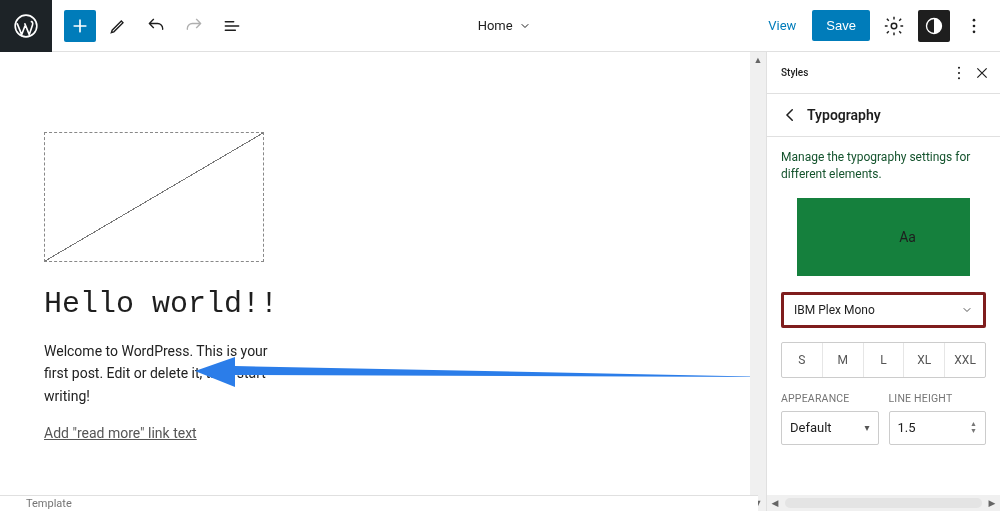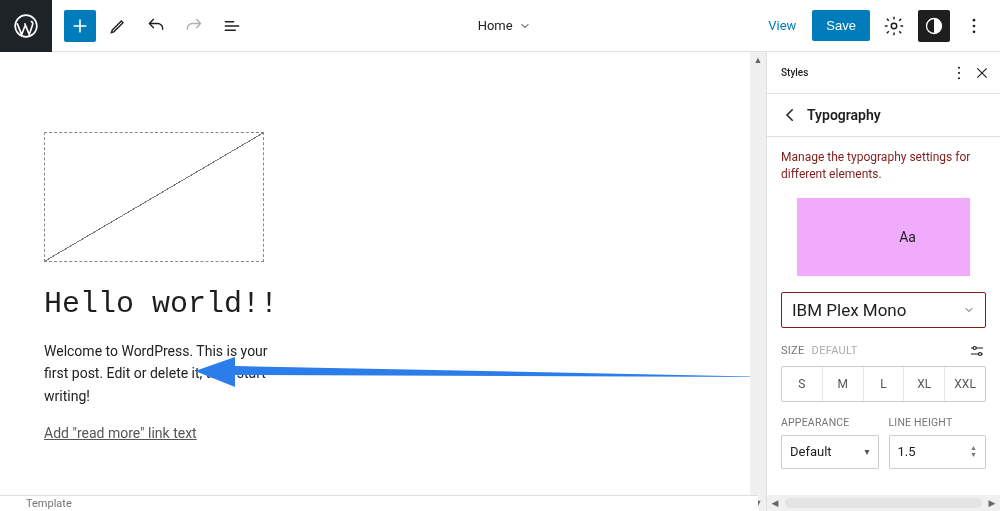--- a/index.html
+++ b/index.html
@@ -28,25 +28,25 @@
   .post-excerpt { font-size: 14px; line-height: 1.6; color: #222; margin-bottom: 16px; width: 240px; }
   .read-more { font-size: 14px; color: #555; text-decoration: underline; cursor: text; }
   .arrow-annot { position: absolute; left: 195px; top: 289px; width: 582px; height: 46px; pointer-events: none; }
   .footer-bar { position: absolute; left: 0; bottom: 0; right: 8px; height: 16px; background: #fff; border-top: 1px solid #e0e0e0; font-size: 11px; color: #757575; padding-left: 26px; display: flex; align-items: center; }
   
   .panel { width: 234px; border-left: 1px solid #e0e0e0; display: flex; flex-direction: column; background: #fff; }
   .panel-head { height: 42px; display: flex; align-items: center; justify-content: space-between; padding: 0 10px 0 14px; border-bottom: 1px solid #e0e0e0; font-size: 10px; font-weight: 500; }
   .panel-head-icons { display: flex; gap: 6px; align-items: center; }
   .panel-sub { display: flex; align-items: center; gap: 8px; padding: 12px 14px; border-bottom: 1px solid #e0e0e0; font-size: 14px; font-weight: 600; }
   .panel-body { flex: 1; overflow: hidden; padding: 0; position: relative; }
-  .panel-desc { font-size: 12px; color: #7f1d1d; padding: 12px 14px 14px; line-height: 1.45; }
-  .preview-box { margin: 0 30px 16px; height: 78px; background: #f0abfc; display: flex; align-items: center; justify-content: center; font-size: 14px; color: #1e1e1e; padding-left: 48px; }
+  .panel-desc { font-size: 12px; color: #14532d; padding: 12px 14px 14px; line-height: 1.45; }
+  .preview-box { margin: 0 30px 16px; height: 78px; background: #15803d; display: flex; align-items: center; justify-content: center; font-size: 14px; color: #1e1e1e; padding-left: 48px; }
   .section-lbl { font-size: 11px; letter-spacing: .3px; color: #757575; text-transform: uppercase; padding: 0 14px; margin-bottom: 6px; display: flex; align-items: center; justify-content: space-between; }
   .section-lbl .suffix { color: #aaa; margin-left: 4px; }
-  .select { margin: 0 14px 14px; height: 36px; border: 1px solid #7f1d1d; border-radius: 2px; display: flex; align-items: center; justify-content: space-between; padding: 0 10px; font-size: 17px; cursor: pointer; }
+  .select { margin: 0 14px 14px; height: 36px; border: 3px solid #7f1d1d; border-radius: 2px; display: flex; align-items: center; justify-content: space-between; padding: 0 10px; font-size: 12px; cursor: pointer; }
   .size-row { margin: 0 14px 14px; height: 36px; border: 1px solid #ccc; border-radius: 2px; display: flex; }
   .size-row > div { flex: 1; display: flex; align-items: center; justify-content: center; font-size: 12px; color: #555; border-right: 1px solid #e6e6e6; cursor: pointer; }
   .size-row > div:last-child { border-right: none; }
   .two-col { display: flex; gap: 10px; padding: 0 14px 14px; }
   .two-col .col { flex: 1; }
   .two-col .lbl { font-size: 10.5px; color: #757575; text-transform: uppercase; margin-bottom: 6px; letter-spacing: .2px; }
   .two-col .ctrl { height: 34px; border: 1px solid #ccc; border-radius: 2px; display: flex; align-items: center; justify-content: space-between; padding: 0 8px; font-size: 13px; }
   .two-col .ctrl .chev { font-size: 10px; color: #555; }
   .two-col .ctrl .spin { display: flex; flex-direction: column; font-size: 7px; line-height: 7px; color: #777; }
   .panel-hscroll { height: 16px; background: #f0f0f0; display: flex; align-items: center; }
@@ -187,28 +187,20 @@
         <span>Aa</span>
       </div>
 
       <div class="select">
         <span>IBM Plex Mono</span>
         <svg width="12" height="12" viewBox="0 0 24 24">
             <path d="M6 9l6 6 6-6" stroke="#555" stroke-width="2" fill="none" stroke-linecap="round"></path>
           </svg>
       </div>
 
-      <div class="section-lbl">
-        <span><span>SIZE</span> <span class="suffix">DEFAULT</span></span>
-        <svg width="18" height="18" viewBox="0 0 24 24">
-            <path d="M4 8h16M4 16h16" stroke="#1e1e1e" stroke-width="1.6"></path>
-            <circle cx="9" cy="8" r="2" fill="#fff" stroke="#1e1e1e" stroke-width="1.6"></circle>
-            <circle cx="16" cy="16" r="2" fill="#fff" stroke="#1e1e1e" stroke-width="1.6"></circle>
-          </svg>
-      </div>
       <div class="size-row">
         <div>S</div>
         <div>M</div>
         <div>L</div>
         <div>XL</div>
         <div>XXL</div>
       </div>
 
       <div class="two-col">
         <div class="col">

